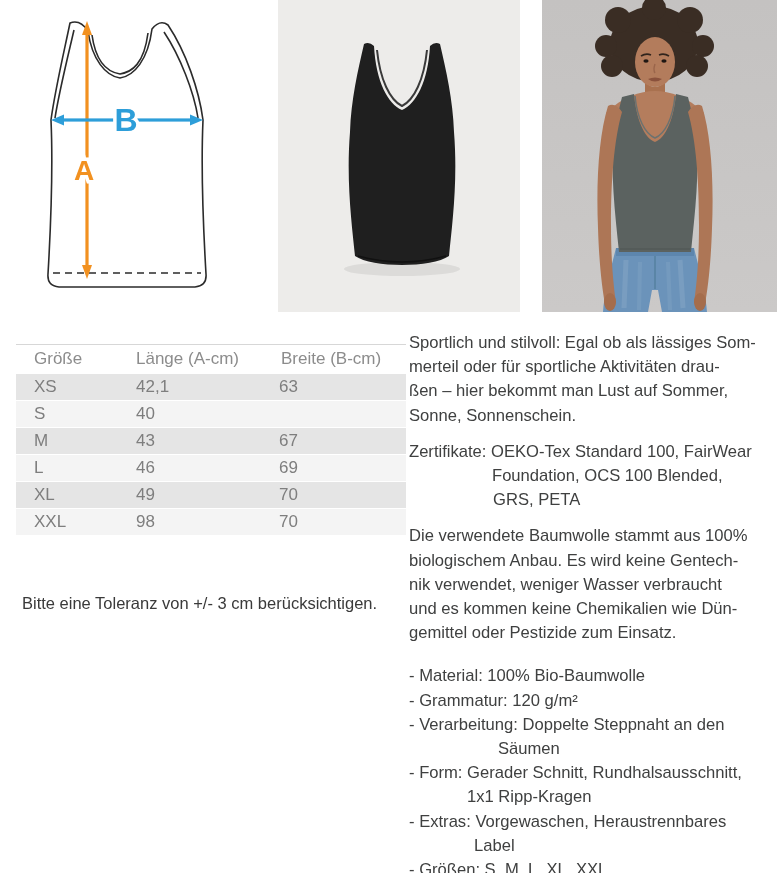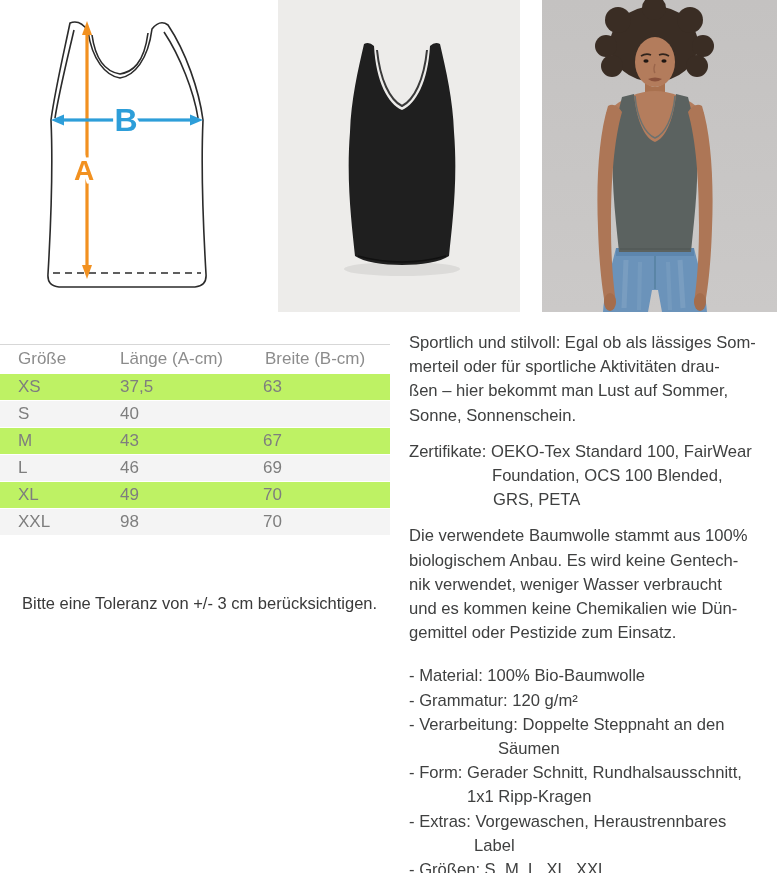--- a/index.html
+++ b/index.html
@@ -6,27 +6,27 @@
   #stage{position:relative;width:777px;height:873px;background:#fff;overflow:hidden;
          font-family:"Liberation Sans","DejaVu Sans",sans-serif;}
   .abs{position:absolute;}
 
   
   #diagram-box{left:28px;top:8px;width:222px;height:300px;}
   #product-box{left:278px;top:0;width:242px;height:312px;background:#edecea;}
   #model-box{left:542px;top:0;width:235px;height:312px;background:#c6c4c3;}
 
   
-  #size-table{left:0;top:344px;width:390px;border-top:1px solid #d7d7d7;}
+  #size-table{left:16px;top:344px;width:390px;border-top:1px solid #d7d7d7;}
   .tr{display:flex;height:26px;margin-top:1px;align-items:center;}
   .tr.head{height:28px;margin-top:0;background:#ffffff;}
   .td{font-size:17px;color:#7e7e7e;box-sizing:border-box;padding-left:18px;}
   .head .td{color:#8c8c8c;}
   .c0{width:102px;} .c1{width:143px;} .c2{width:145px;}
-  .shade-a{background:#bef264;} .shade-b{background:#f4f4f4;}
+  .shade-a{background:#e5e5e5;} .shade-b{background:#f4f4f4;}
 
   #tolerance-note{left:22px;top:594px;font-size:16.5px;color:#3a3a3a;}
 
   
   #description{left:409px;top:331px;width:372px;font-size:16.6px;line-height:24.2px;color:#3f4040;}
   .desc-block{margin:0;}
   .desc-line{white-space:nowrap;}
 </style>
 </head>
 <body>
@@ -134,21 +134,21 @@
   </div>
 
   <div class="abs" id="size-table">
       <div class="tr head">
         <div class="td c0">Größe</div>
         <div class="td c2">Länge (A-cm)</div>
         <div class="td c1">Breite (B-cm)</div>
       </div>
       <div class="tr shade-a">
         <div class="td c0">XS</div>
-        <div class="td c1">37,5</div>
+        <div class="td c1">42,1</div>
         <div class="td c2">63</div>
       </div>
       <div class="tr shade-b">
         <div class="td c0">S</div>
         <div class="td c1">40</div>
       </div>
       <div class="tr shade-a">
         <div class="td c0">M</div>
         <div class="td c1">43</div>
         <div class="td c2">67</div>

